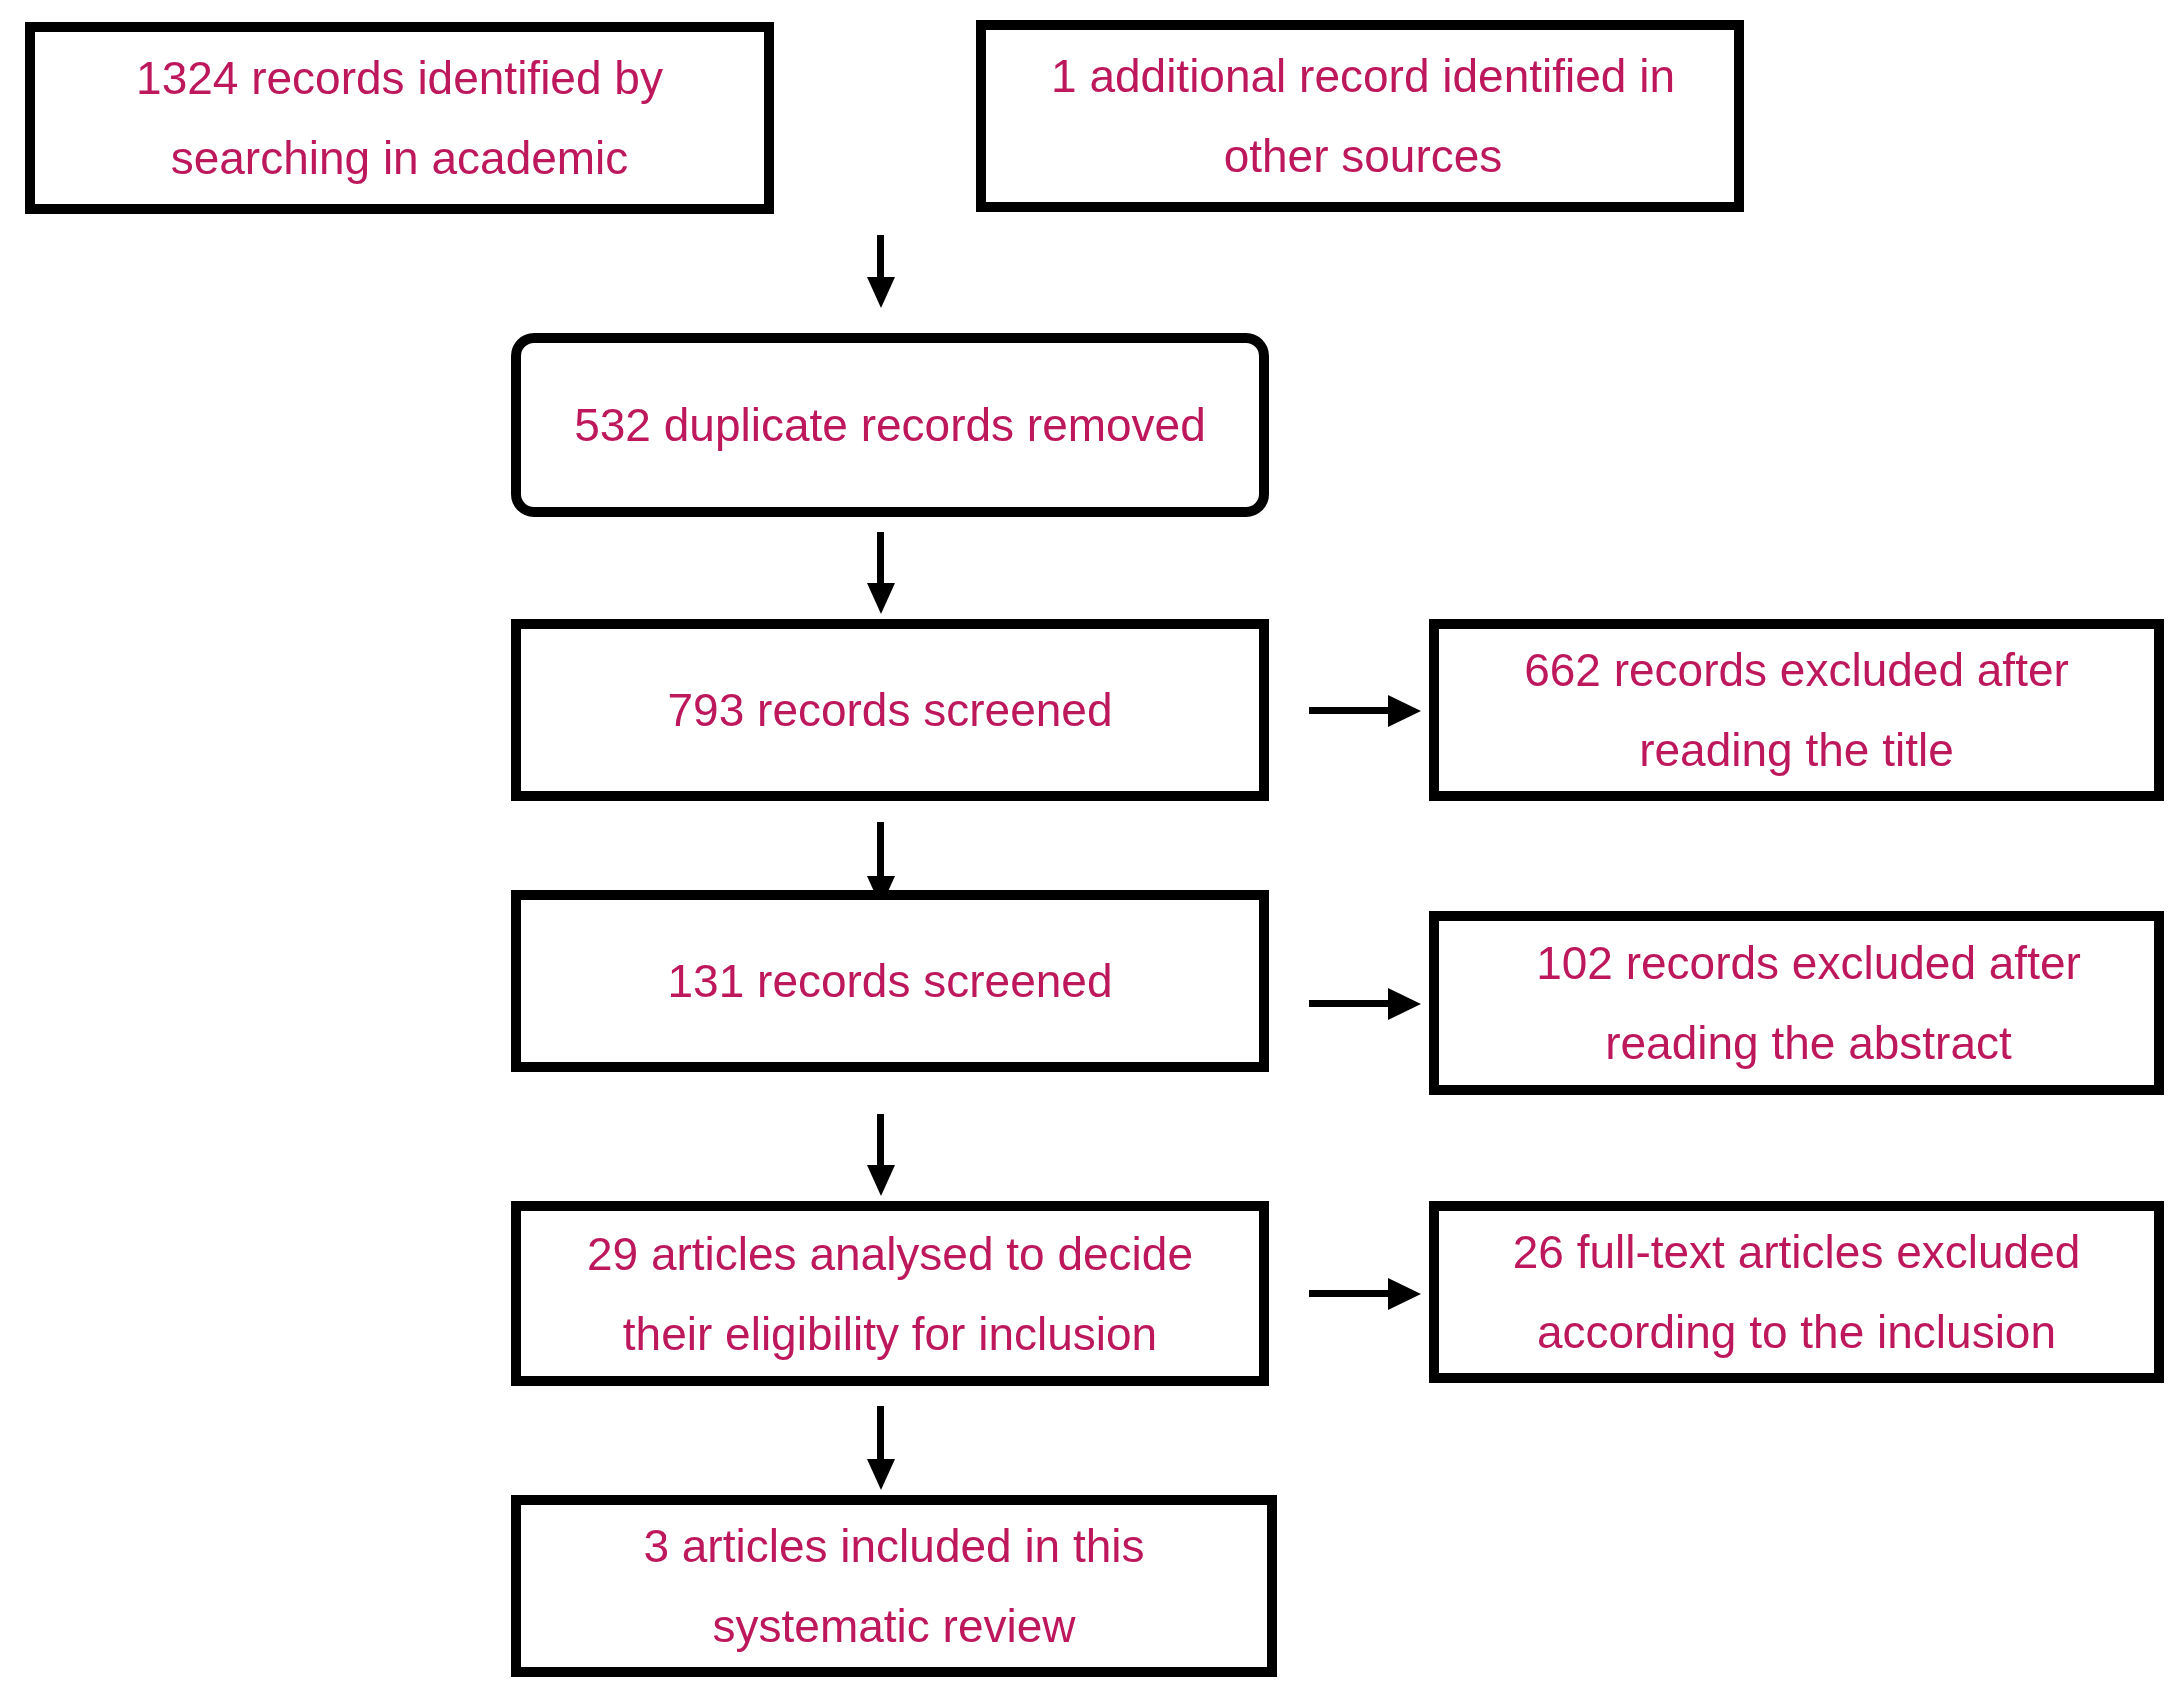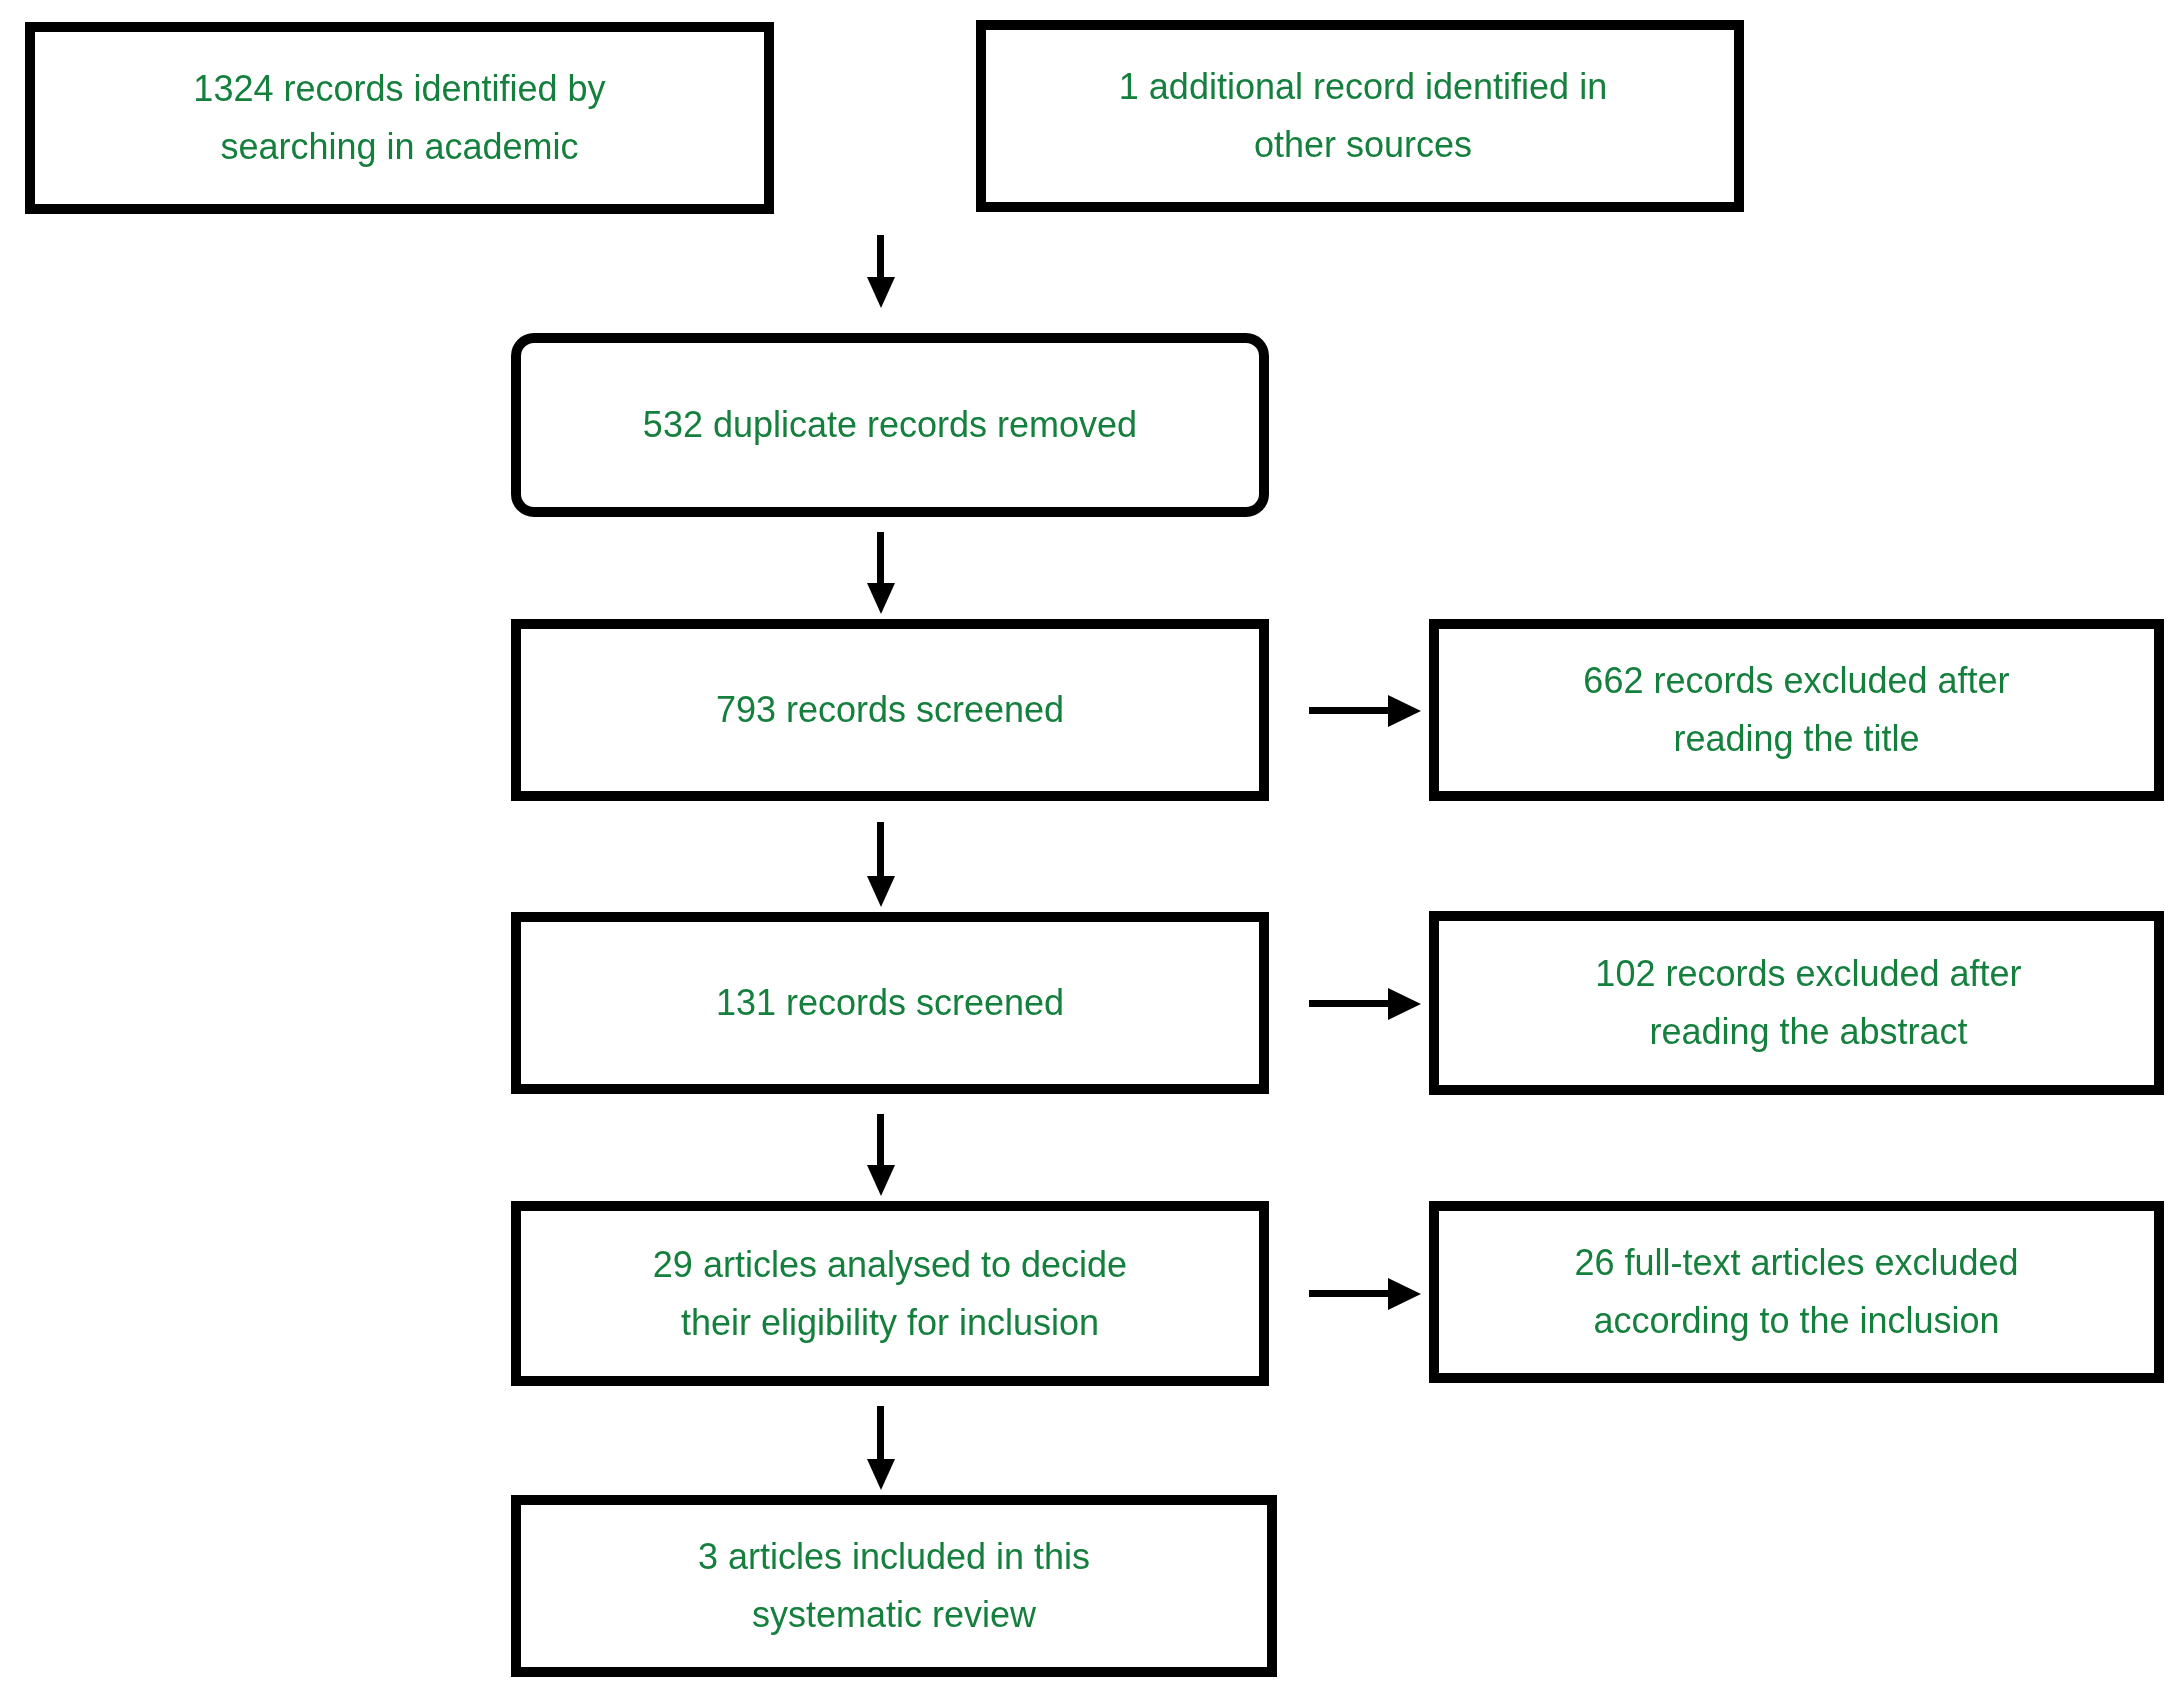--- a/index.html
+++ b/index.html
@@ -20,24 +20,24 @@
     position: absolute;
     box-sizing: border-box;
     border: 10.5px solid #000000;
     background: #ffffff;
     display: flex;
     align-items: center;
     justify-content: center;
     text-align: center;
   }
   .box-label {
-    font-size: 36px;
-    line-height: 58px;
+    font-size: 46px;
+    line-height: 80px;
     white-space: pre-line;
-    color: #15803d;
+    color: #be185d;
     padding: 0 13px;
   }
   
   .varrow {
     position: absolute;
     width: 29px;
     display: flex;
     flex-direction: column;
     align-items: center;
   }
@@ -115,21 +115,21 @@
   <div class="box" style="left:1429px; top:619px; width:735px; height:182px;">
     <span class="box-label">662 records excluded after
 reading the title</span>
   </div>
 
   <div class="varrow" style="left:866px; top:822px; height:85px;">
     <div class="stem"></div>
     <div class="head"></div>
   </div>
 
-  <div class="box" style="left:511px; top:912px; width:758px; height:182px;">
+  <div class="box" style="left:511px; top:890px; width:758px; height:182px;">
     <span class="box-label">131 records screened</span>
   </div>
 
   <div class="harrow" style="left:1309px; top:987px; width:112px;">
     <div class="stem"></div>
     <div class="head"></div>
   </div>
 
   <div class="box" style="left:1429px; top:911px; width:735px; height:184px;padding-left:24px;">
     <span class="box-label">102 records excluded after

